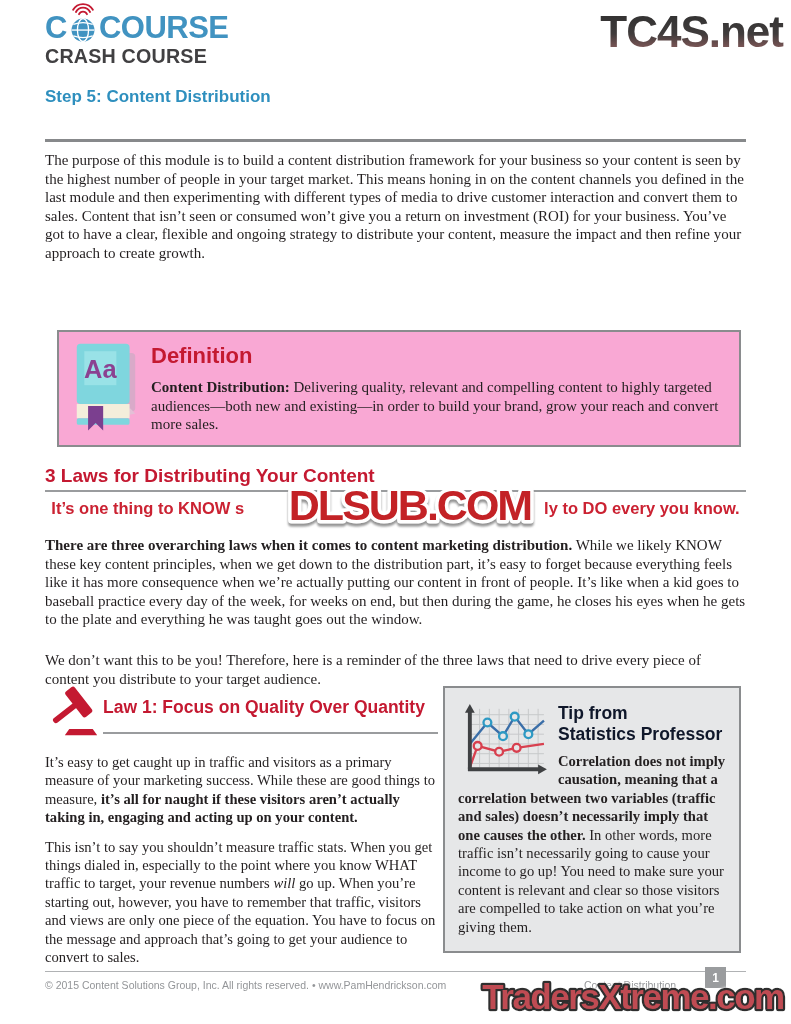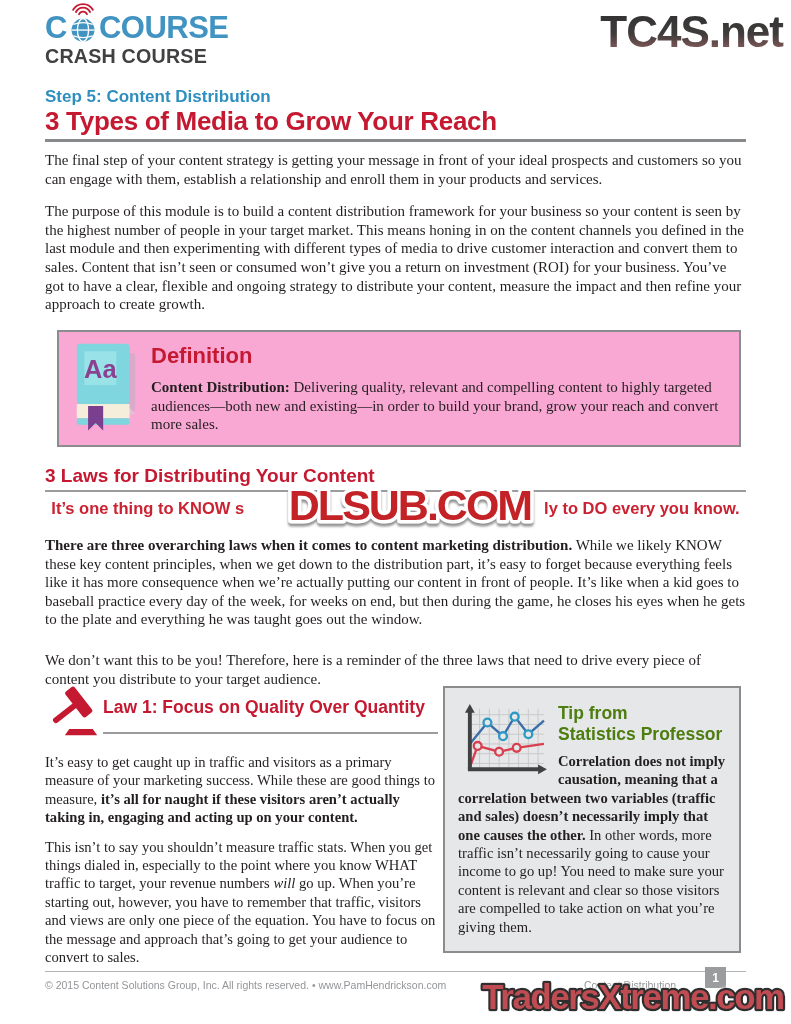--- a/index.html
+++ b/index.html
@@ -56,21 +56,21 @@
   .law1-head { display:flex; align-items:center; }
   .gavel-wrap { width:56px; flex:0 0 56px; margin-top:-6px; }
   .law1-title { flex:1; font-family:"Liberation Sans",sans-serif; font-weight:bold; font-size:17.5px;
     color:#c41931; white-space:nowrap; border-bottom:2px solid #9a9c9e; padding-bottom:14px; margin-left:2px; }
   .law1-col p { font-size:14.6px; line-height:18.4px; margin-top:11px; }
 
   .tip-box { position:absolute; left:443px; top:686px; width:298px; height:267px;
     background:#e6e7e8; border:2px solid #8a8c8e; padding:13px 13px 0 13px; }
   .tip-chart { float:left; width:90px; height:78px; margin:2px 10px 4px 0; }
   .tip-title { font-family:"Liberation Sans",sans-serif; font-weight:bold; font-size:17.5px;
-    color:#4d7c0f; line-height:21px; padding-top:2px; }
+    color:#0f172a; line-height:21px; padding-top:2px; }
   .tip-body { font-size:14.6px; line-height:18.4px; margin-top:7px; }
 
   
   .footer-rule { position:absolute; left:45px; top:971px; width:701px; height:1px; background:#b0b2b4; }
   .footer-copy { position:absolute; left:45px; top:979px; font-family:"Liberation Sans",sans-serif;
     font-size:10.5px; color:#939598; }
   .footer-label { position:absolute; left:560px; top:979px; width:140px; text-align:center;
     font-family:"Liberation Sans",sans-serif; font-size:10.5px; color:#939598; }
   .page-badge { position:absolute; left:705px; top:967px; width:21px; height:21px; background:#9a9c9e;
     color:#ffffff; font-family:"Liberation Sans",sans-serif; font-weight:bold; font-size:12px;
@@ -113,25 +113,23 @@
           <stop offset="0%" stop-color="#2e2e2e"></stop>
           <stop offset="55%" stop-color="#403c3c"></stop>
           <stop offset="100%" stop-color="#a06666"></stop>
         </linearGradient>
       </defs>
       <text x="208" y="43" text-anchor="end" font-family="Liberation Sans, sans-serif" font-weight="bold" font-size="44" letter-spacing="-1" fill="url(#tcgrad)">TC4S.net</text>
     </svg>
   </div>
 
   <div class="kicker sans">Step 5: Content Distribution</div>
-  <div class="page-title sans">3 Types of Media to Grow Your Reach</div>
   <div class="rule-title"></div>
 
   <div class="intro">
-    <p>The final step of your content strategy is getting your message in front of your ideal prospects and customers so you can engage with them, establish a relationship and enroll them in your products and services.</p>
     <p>The purpose of this module is to build a content distribution framework for your business so your content is seen by the highest number of people in your target market. This means honing in on the content channels you defined in the last module and then experimenting with different types of media to drive customer interaction and convert them to sales. Content that isn’t seen or consumed won’t give you a return on investment (ROI) for your business. You’ve got to have a clear, flexible and ongoing strategy to distribute your content, measure the impact and then refine your approach to create growth.</p>
   </div>
 
   <div class="def-box">
     <div class="def-icon">
       <svg width="66" height="94" viewBox="0 0 70 98">
         <rect x="16" y="12" width="50" height="62" rx="4" fill="#d9aac9"></rect>
         <path d="M60 70 L66 76 L58 78 Z" fill="#e3c0d6"></path>
         <rect x="4" y="2" width="56" height="64" rx="4" fill="#7fd6de"></rect>
         <rect x="12" y="10" width="34" height="36" fill="#99e2e7"></rect>

